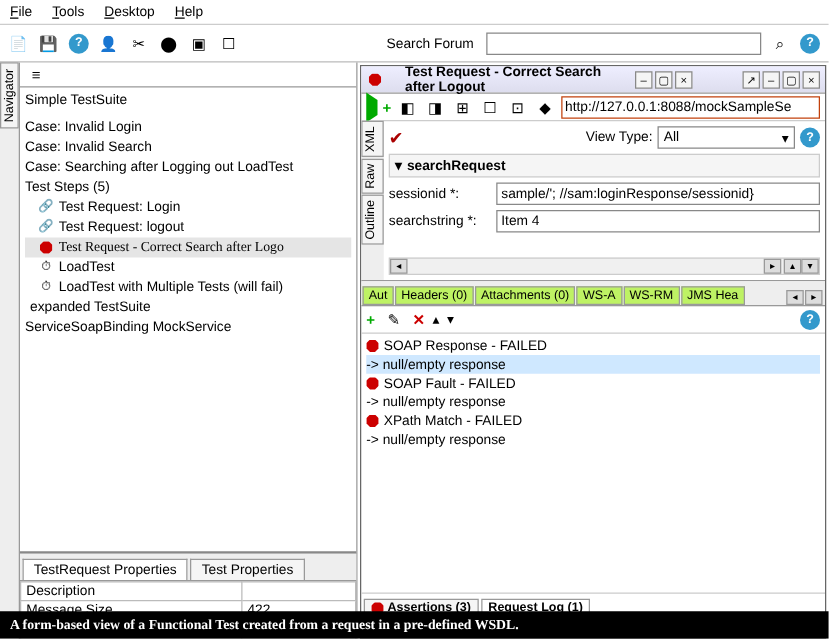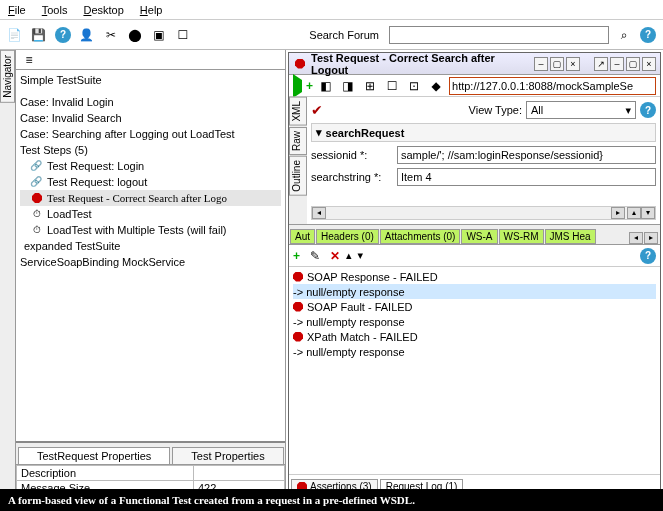--- a/index.html
+++ b/index.html
@@ -23,30 +23,30 @@
   .left-pane { width: 270px; display: flex; flex-direction: column; border-right: 1px solid #999; }
   .nav-toolbar { height: 20px; border-bottom: 1px solid #999; display: flex; align-items: center; padding: 0 4px; }
   .tree { flex: 1; overflow: hidden; padding: 2px 4px; line-height: 16px; }
   .tree-item { white-space: nowrap; overflow: hidden; text-overflow: clip; display: flex; align-items: center; gap: 3px; height: 16px; }
   .tree-item.sel { background: #e5e5e5; font-family: Liberation Serif, serif; }
   .tree-icon { width: 14px; height: 14px; display: inline-flex; align-items: center; justify-content: center; font-size: 10px; }
   .oct-red { width: 10px; height: 10px; background: #c00; clip-path: polygon(30% 0,70% 0,100% 30%,100% 70%,70% 100%,30% 100%,0 70%,0 30%); }
   
   .prop-container { border-top: 2px solid #888; }
   .prop-tabs { display: flex; height: 22px; border-bottom: 1px solid #999; background: #eee; align-items: flex-end; }
-  .prop-tab { border: 1px solid #999; background: #f5f5f5; padding: 2px 18px; font-size: 11px; margin-left: 2px; border-bottom: none; }
+  .prop-tab { border: 1px solid #999; background: #f5f5f5; padding: 2px 8px; font-size: 11px; margin-left: 2px; border-bottom: none; }
   .prop-tab.active { background: #fff; }
   .prop-table { width: 100%; border-collapse: collapse; }
   .prop-table th, .prop-table td { border: 1px solid #bbb; padding: 1px 4px; text-align: left; font-weight: normal; font-size: 11px; }
   .prop-table th { background: #eee; text-align: center; }
   
   .right-pane { flex: 1; display: flex; flex-direction: column; }
   
   .inner-window { border: 1px solid #666; margin: 2px 2px 0 2px; display: flex; flex-direction: column; flex: 1; overflow: hidden; }
-  .titlebar { height: 22px; background: linear-gradient(#eef,#dde); display: flex; align-items: center; padding: 0 4px; gap: 4px; border-bottom: 1px solid #999; }
+  .titlebar { height: 22px; background: linear-gradient(#eef,#dde); display: flex; align-items: center; padding: 0 4px; gap: 17px; border-bottom: 1px solid #999; }
   .titlebar .title { flex: 1; font-weight: bold; font-size: 11px; }
   .winctl { display: flex; gap: 2px; }
   .winctl span { width: 14px; height: 14px; border: 1px solid #888; display: flex; align-items: center; justify-content: center; font-size: 9px; background: #f5f5f5; }
   
   .req-toolbar { height: 22px; display: flex; align-items: center; padding: 0 4px; gap: 4px; border-bottom: 1px solid #ccc; }
   .play-tri { width: 0; height: 0; border-left: 9px solid #0a0; border-top: 6px solid transparent; border-bottom: 6px solid transparent; }
   .url-input { flex: 1; min-width: 0; height: 18px; border: 1px solid #c2410c; padding: 0 2px; font-size: 11px; }
   
   .form-area { display: flex; flex: 0 0 auto; border-bottom: 1px solid #999; }
   .side-tabs { width: 18px; background: #eee; display: flex; flex-direction: column; }
@@ -70,21 +70,21 @@
   .rt-nav { margin-left: auto; display: flex; gap: 1px; padding-right: 2px; }
   
   .assert-bar { height: 22px; display: flex; align-items: center; padding: 0 4px; gap: 6px; border-bottom: 1px solid #ccc; }
   .plus { color: #0a0; font-weight: bold; font-size: 12px; }
   .xred { color: #c00; font-weight: bold; font-size: 12px; }
   
   .assert-list { flex: 1; overflow: hidden; padding: 2px 4px; }
   .assert-item { display: flex; align-items: center; gap: 4px; height: 15px; white-space: nowrap; }
   .assert-item.sel { background: #cfe8ff; }
   
-  .bottom-tabs { display: flex; height: 20px; align-items: flex-end; border-top: 1px solid #ccc; }
+  .bottom-tabs { display: flex; height: 20px; align-items: flex-end; border-top: 1px solid #ccc; font-weight: bold; }
   .bot-tab { border: 1px solid #999; padding: 1px 5px; font-size: 10px; background: #f5f5f5; margin-left: 2px; display: flex; gap: 3px; align-items: center; }
   .bot-tab.active { background: #fff; }
   
   .status-line { height: 16px; border-top: 1px solid #999; padding: 0 4px; font-size: 10px; white-space: nowrap; overflow: hidden; display: flex; align-items: center; }
   
   .caption { position: absolute; left: 0; bottom: 0; right: 0; height: 22px; background: #000; color: #fff; display: flex; align-items: center; padding: 0 8px; font-weight: bold; font-size: 11px; font-family: Liberation Serif, serif; }
 </style>
 </head>
 <body>
 

